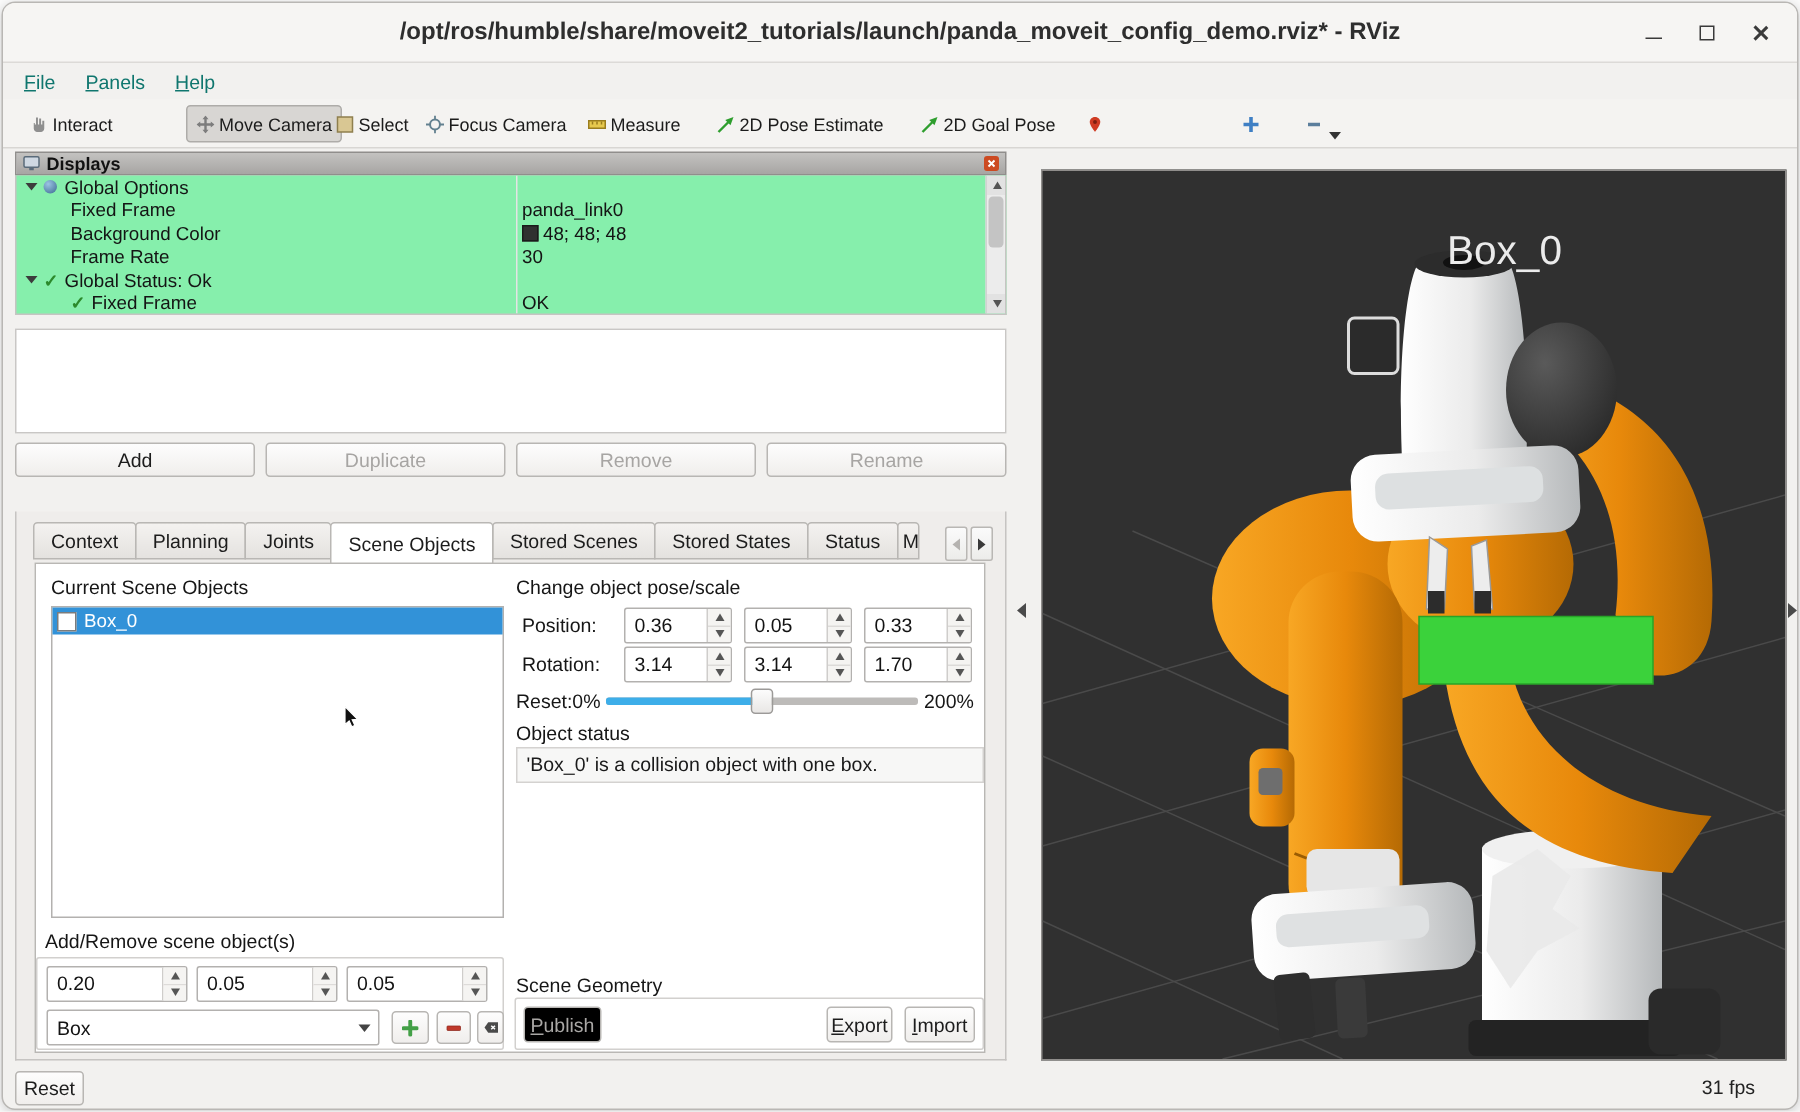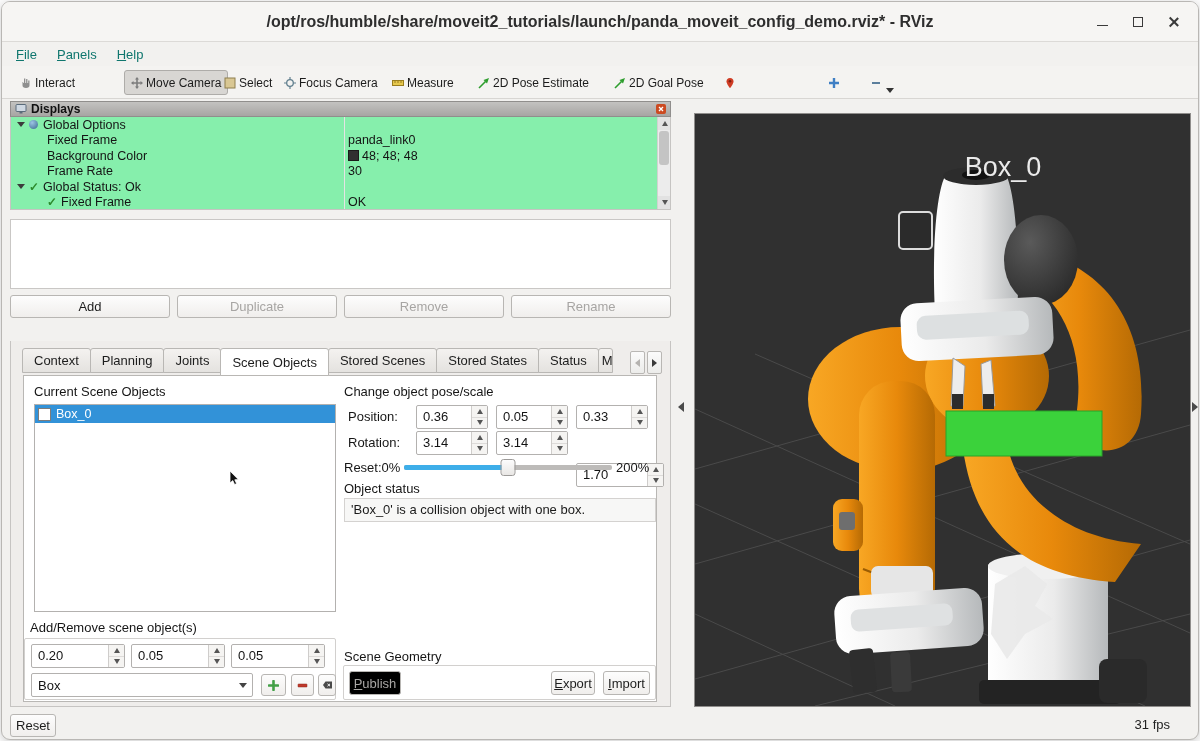--- a/index.html
+++ b/index.html
@@ -372,21 +372,21 @@
           <span class="val">3.14</span>
           <span class="btns">
               <span>
                 <i class="tri-u"></i>
               </span>
               <span>
                 <i class="tri-d"></i>
               </span>
             </span>
         </div>
-        <div class="spin" style="left:552px;top:55px;width:88px;margin-top:32px;">
+        <div class="spin" style="left:552px;top:55px;width:72px;">
           <span class="val">1.70</span>
           <span class="btns">
               <span>
                 <i class="tri-u"></i>
               </span>
               <span>
                 <i class="tri-d"></i>
               </span>
             </span>
         </div>

